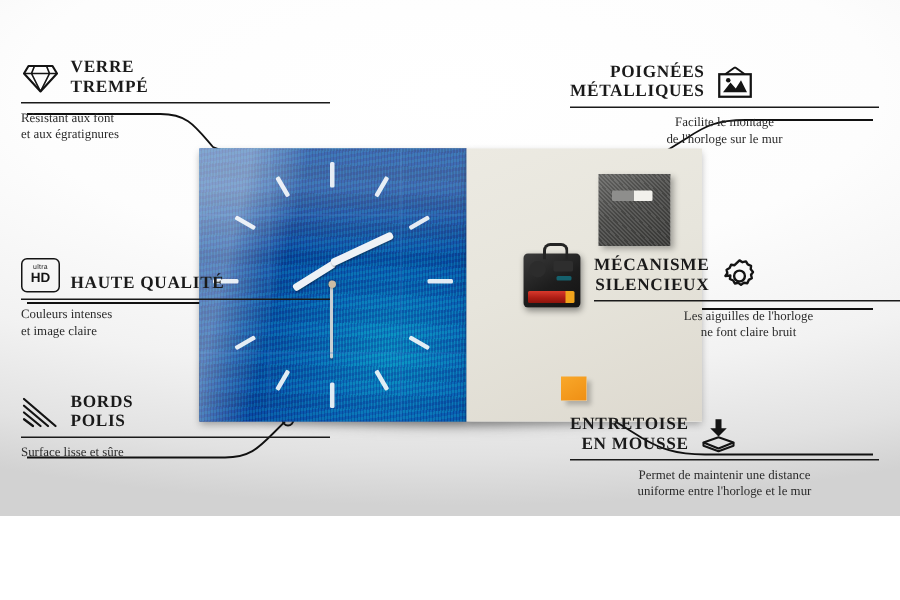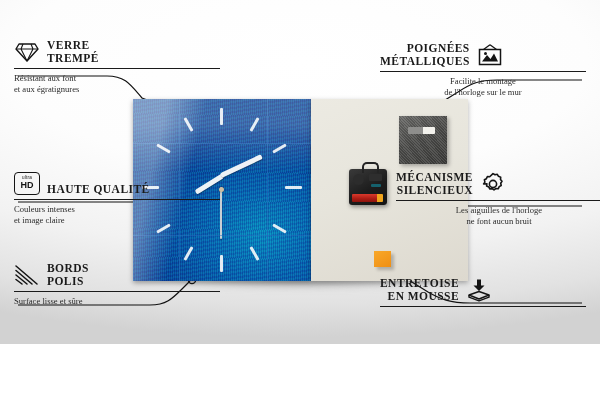--- a/index.html
+++ b/index.html
@@ -253,33 +253,36 @@
       </span>
       <span class="ico">
         <svg width="24" height="24" viewBox="0 0 24 24">
           <path d="M12 1.6l2 1.2 2.3-.5 1.2 2 2.2.9-.2 2.3 1.5 1.8-1.3 1.9.5 2.3-2 1.1-1 2.2-2.3-.3-1.9 1.4-1.8-1.3-2.3.4-1.1-2-2.2-1 .3-2.3L2.6 12l1.3-1.9-.5-2.3 2-1.1 1-2.2 2.3.3z" fill="none" stroke="#141414" stroke-width="1.6" stroke-linejoin="round"></path>
           <circle cx="12" cy="12" r="3.6" fill="none" stroke="#141414" stroke-width="1.6"></circle>
         </svg>
       </span>
     </div>
     <div class="co-rule"></div>
     <div class="co-sub">
-      <span>Les aiguilles de l'horloge</span><br><span>ne font aucun bruit</span>
+      <span>Les aiguilles de l'horloge</span><br><span>ne font claire bruit</span>
     </div>
   </div>
 
   <div class="callout right" style="left:380px;top:277px;">
     <div class="co-head">
       <span class="co-title">
         <span>ENTRETOISE</span><br><span>EN MOUSSE</span>
       </span>
       <span class="ico">
         <svg width="24" height="24" viewBox="0 0 24 24">
           <path d="M10 1.5h4v6h3.5L12 13 6.5 7.5H10z" fill="#141414"></path>
           <path d="M12 13.5 L22 17 L12 21 L2 17 Z" fill="none" stroke="#141414" stroke-width="1.4" stroke-linejoin="round"></path>
           <path d="M2 17v2.2l10 3.6 10-3.6V17" fill="none" stroke="#141414" stroke-width="1.4" stroke-linejoin="round"></path>
         </svg>
       </span>
     </div>
     <div class="co-rule"></div>
+    <div class="co-sub">
+      <span>Permet de maintenir une distance</span><br><span>uniforme entre l'horloge et le mur</span>
+    </div>
   </div>
 
 </div>
 
 </body></html>

